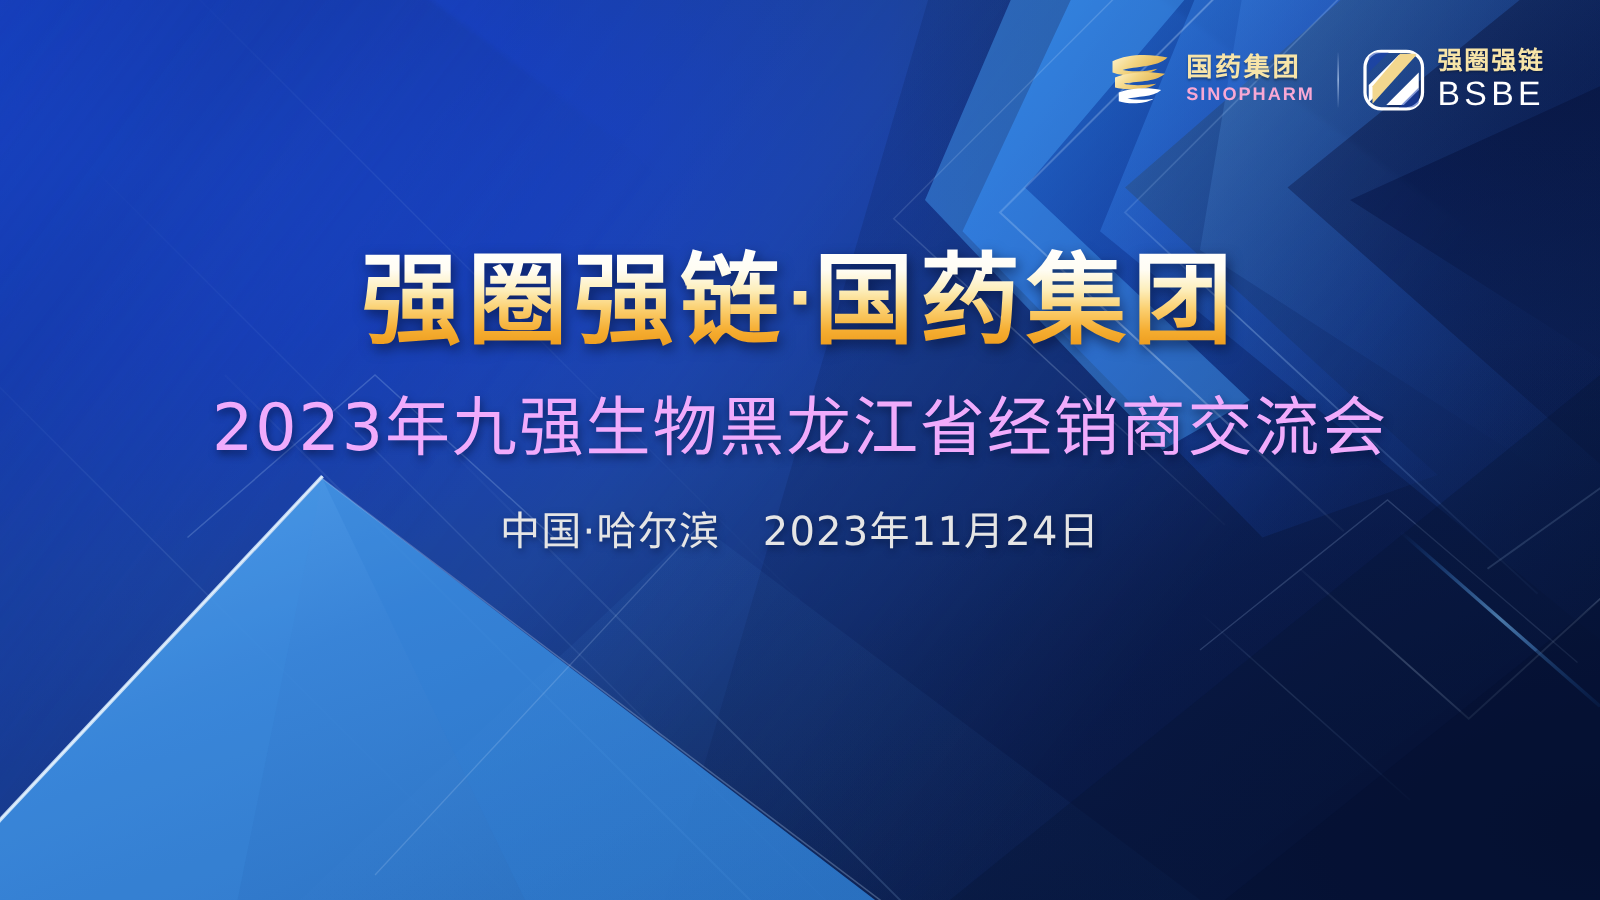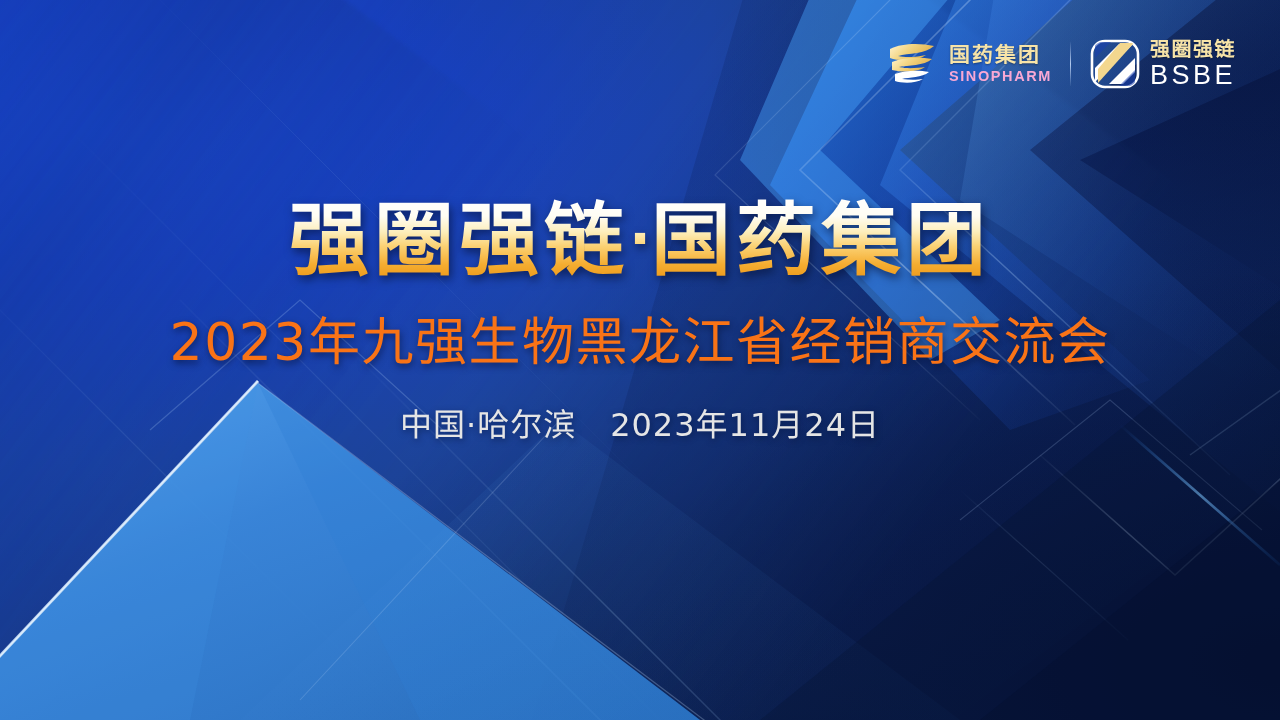--- a/index.html
+++ b/index.html
@@ -153,21 +153,21 @@
     vertical-align: 0.16em;
     letter-spacing: 0;
   }
 
   .sub-title {
     margin: 14px 0 0 0;
     font-family: "DejaVu Sans", "Liberation Sans", sans-serif;
     font-size: 52px;
     font-weight: 400;
     letter-spacing: 1.5px;
-    color: #f97316;
+    color: #f0abfc;
     white-space: nowrap;
     text-shadow: 1px 3px 7px rgba(3,14,48,0.6);
   }
 
   .date-line {
     margin: 24px 0 0 0;
     font-family: "DejaVu Sans", "Liberation Sans", sans-serif;
     font-size: 32px;
     font-weight: 400;
     letter-spacing: 1px;

